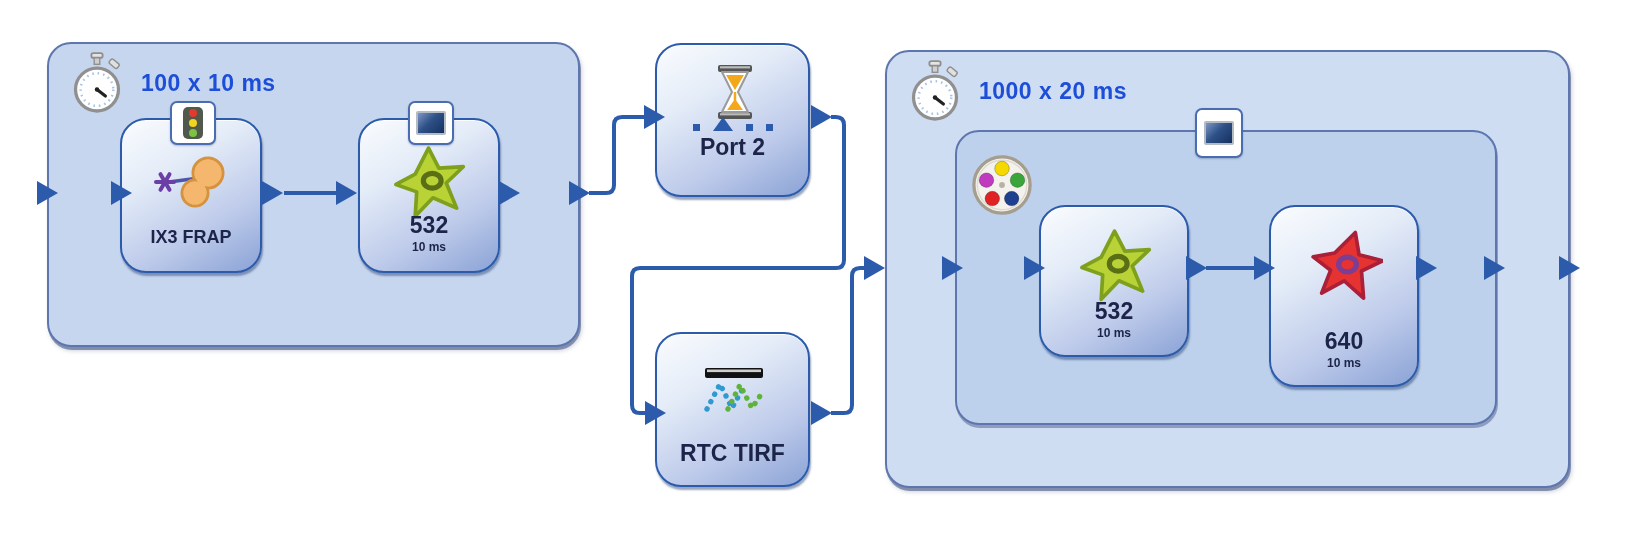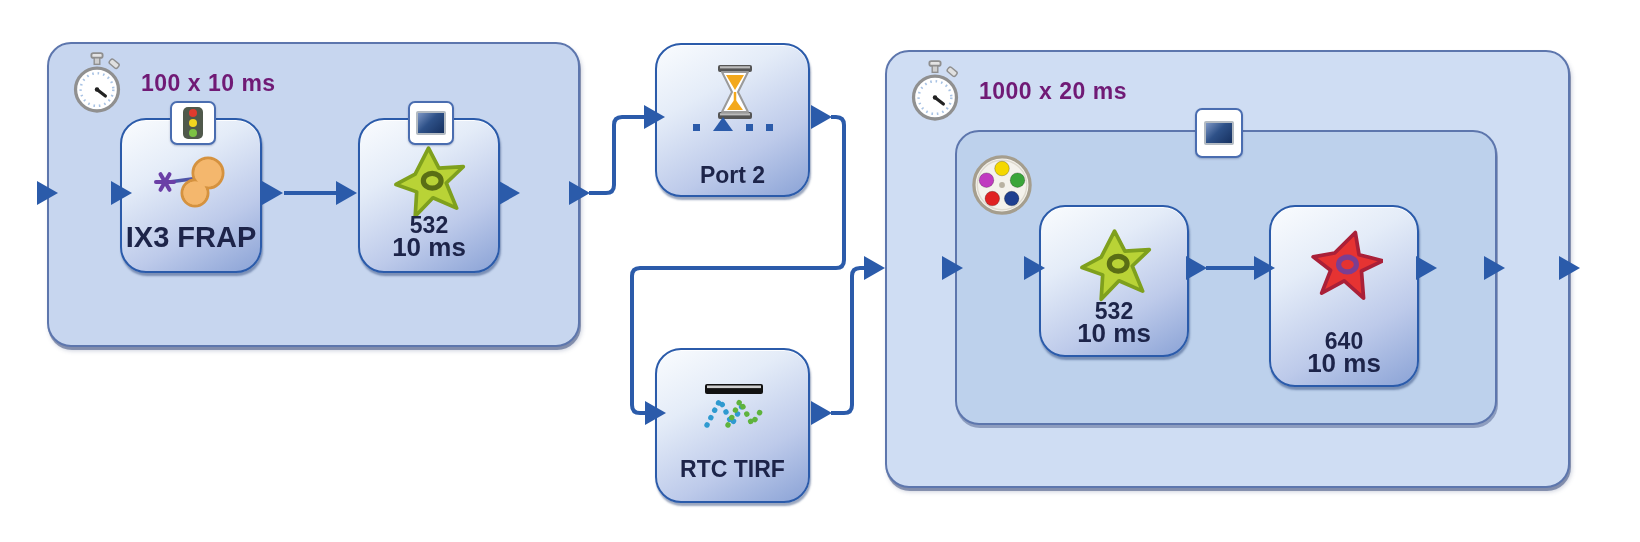--- a/index.html
+++ b/index.html
@@ -12,32 +12,32 @@
     position:absolute;border:2px solid #5d76ad;border-radius:24px;
     box-shadow:1px 3px 0 rgba(62,80,128,.55),2px 4px 4px rgba(62,80,128,.25);
     box-sizing:border-box;
   }
   .loop.left  {left:47px; top:42px; width:533px;height:305px;background:#c7d6ef;}
   .loop.outer {left:885px;top:42px; width:685px;height:438px;background:#cfddf3;margin-top:8px;}
   .loop.inner {position:absolute;left:68px;top:78px;width:542px;height:295px;background:#bdd1ec;
                border:2px solid #5d76ad;border-radius:24px;box-sizing:border-box;
                box-shadow:1px 3px 0 rgba(62,80,128,.45);}
   .loop-header{position:absolute;left:20px;top:8px;display:flex;align-items:center;gap:16px;}
-  .loop-label{font-size:23px;color:#701a75;letter-spacing:.5px;white-space:nowrap;}
+  .loop-label{font-size:23px;color:#1d4ed8;letter-spacing:.5px;white-space:nowrap;}
   
   .block{
     position:absolute;border:2px solid #2b5baa;border-radius:26px;box-sizing:border-box;
     background:linear-gradient(150deg,#fafcfe 0%,#e4ecf8 32%,#bdcaea 68%,#8ba3d6 100%);
     box-shadow:1px 3px 2px rgba(30,58,110,.45), inset 0 1px 0 rgba(255,255,255,.85);
   }
   .block-label{
     position:absolute;left:0;right:0;text-align:center;color:#1d2449;
     font-size:23px;line-height:24px;white-space:nowrap;
   }
-  .block-sublabel{font-size:26px;line-height:20px;display:block;}
+  .block-sublabel{font-size:12px;line-height:20px;display:block;}
   
   .badge{
     position:absolute;background:#ffffff;border:2px solid #4a6db0;border-radius:7px;
     box-sizing:border-box;display:flex;align-items:center;justify-content:center;z-index:6;
     box-shadow:0 1px 2px rgba(40,60,110,.3);
   }
   .cam-screen{
     width:26px;height:20px;border:2px solid #b4bbc2;border-radius:2px;
     background:linear-gradient(135deg,#7d96c4 0%,#2e5188 45%,#16305f 100%);
   }
@@ -84,21 +84,21 @@
         <g stroke="#6b3fa6" stroke-width="4" stroke-linecap="round">
           <line x1="5" y1="30" x2="23" y2="30"></line>
           <line x1="9.5" y1="22.2" x2="18.5" y2="37.8"></line>
           <line x1="9.5" y1="37.8" x2="18.5" y2="22.2"></line>
         </g>
         <circle cx="57" cy="21" r="15" fill="#f4b76d" stroke="#d5923f" stroke-width="3"></circle>
         <circle cx="44" cy="41" r="13" fill="#f4b76d" stroke="#d5923f" stroke-width="3"></circle>
         <circle cx="57" cy="21" r="13.5" fill="#f4b76d"></circle>
         <circle cx="44" cy="41" r="11.5" fill="#f4b76d"></circle>
       </svg>
-      <div class="block-label" style="bottom:22px;font-size:29px;">IX3 FRAP</div>
+      <div class="block-label" style="bottom:22px;font-size:18px;">IX3 FRAP</div>
     </div>
 
     <div class="block" style="left:309px;top:74px;width:142px;height:155px;">
       <div class="badge" style="left:48px;top:-19px;width:46px;height:44px;">
         <div class="cam-screen"></div>
       </div>
       <svg class="icon-abs" style="left:33px;top:26px;" width="74" height="74" viewBox="-50 -50 100 100">
         <path d="M-2,-47 L12,-20 L45,-22 L22,0 L36,34 L4,20 L-20,45 L-18,12 L-46,2 L-20,-12 Z" fill="#b9d336" stroke="#7fa01d" stroke-width="5" stroke-linejoin="round"></path>
         <ellipse cx="3" cy="-3" rx="12" ry="10" fill="none" stroke="#5a6e15" stroke-width="7"></ellipse>
       </svg>
@@ -119,24 +119,24 @@
       <path d="M13 12 L31 12 L22 27 Z" fill="#f3a81c"></path>
       <line x1="22" y1="29" x2="22" y2="45" stroke="#f3a81c" stroke-width="2.5"></line>
       <path d="M14 47 L30 47 L22 36 Z" fill="#f3a81c"></path>
     </svg>
     <div class="port-dots" style="top:72px;">
       <div class="pd-sq"></div>
       <div class="pd-tri"></div>
       <div class="pd-sq"></div>
       <div class="pd-sq"></div>
     </div>
-    <div class="block-label" style="bottom:8px;">Port 2</div>
-  </div>
-
-  <div class="block" style="left:655px;top:348px;width:155px;height:155px;">
+    <div class="block-label" style="bottom:36px;">Port 2</div>
+  </div>
+
+  <div class="block" style="left:655px;top:332px;width:155px;height:155px;">
     <svg class="icon-abs" style="left:45px;top:28px;" width="64" height="54" viewBox="0 0 64 54">
       <rect x="3" y="6" width="58" height="10" rx="2" fill="#111111"></rect>
       <rect x="5" y="7.5" width="54" height="2.6" fill="#cfcfcf"></rect>
       <g fill="none" stroke-linecap="round" stroke-dasharray="0.1 8.2" stroke-width="5.4">
         <path d="M5 47 L18 22 L30 46 L40 28" stroke="#2f9ad0"></path>
         <path d="M26 47 L38 23 L50 46 L58 34" stroke="#5fb33c"></path>
       </g>
     </svg>
     <div class="block-label" style="bottom:20px;">RTC TIRF</div>
   </div>

